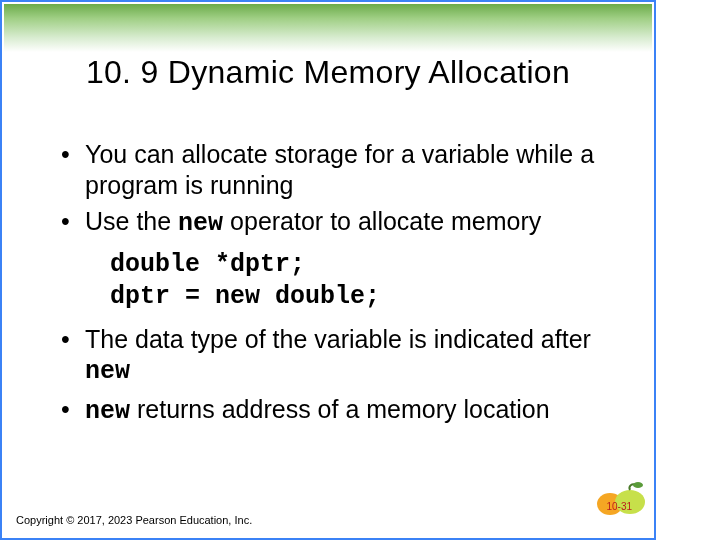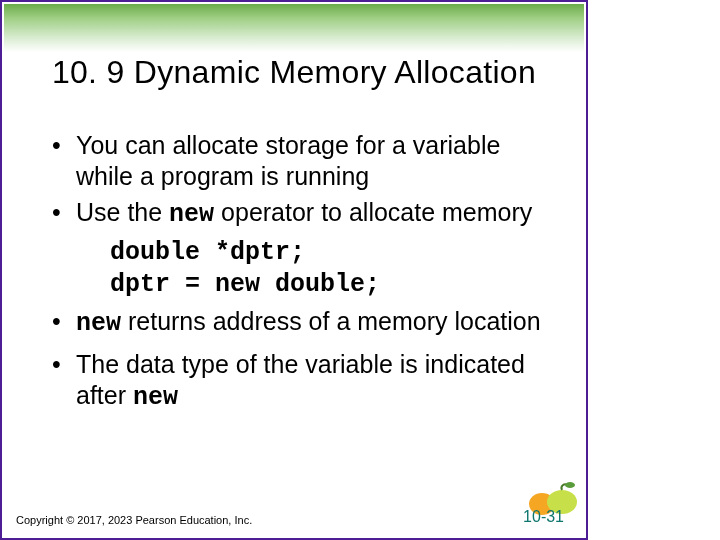--- a/index.html
+++ b/index.html
@@ -6,24 +6,24 @@
     margin: 0;
     padding: 0;
     width: 720px;
     height: 540px;
     overflow: hidden;
     font-family: Arial, Helvetica, sans-serif;
     background: #fff;
   }
   .slide {
     position: relative;
-    width: 588px;
+    width: 656px;
     height: 540px;
     box-sizing: border-box;
-    border: 2px solid #4c1d95;
+    border: 2px solid #3b82f6;
     background: #ffffff;
   }
   .top-band {
     position: absolute;
     left: 2px;
     right: 2px;
     top: 2px;
     height: 48px;
     background: linear-gradient(to bottom, #6bab4a 0%, #a0cf85 30%, #d8ecd0 70%, #ffffff 100%);
   }
@@ -41,21 +41,21 @@
     position: absolute;
     top: 128px;
     left: 46px;
     right: 30px;
     font-size: 25px;
     line-height: 1.22;
     color: #000;
   }
   ul.bullets {
     list-style: none;
-    margin: 0;
+    margin: 9px;
     padding: 0;
   }
   ul.bullets > li {
     position: relative;
     padding-left: 28px;
     margin-bottom: 6px;
   }
   ul.bullets > li::before {
     content: "•";
     position: absolute;
@@ -79,23 +79,23 @@
   .footer {
     position: absolute;
     left: 14px;
     bottom: 12px;
     font-size: 11px;
     color: #000;
   }
   .pagenum {
     position: absolute;
     right: 22px;
-    bottom: 12px;
-    font-size: 16px;
-    color: #0f766e;
+    bottom: 26px;
+    font-size: 10px;
+    color: #b91c1c;
   }
   .fruit {
     position: absolute;
     right: 4px;
     bottom: 22px;
     width: 56px;
     height: 38px;
   }
 </style>
 </head>
@@ -113,25 +113,25 @@
       </li>
       <li>
         <span>Use the </span><span class="mono-inline">new</span><span> operator to allocate memory</span>
       </li>
     </ul>
 
     <div class="code-block"><span>double *dptr;</span>
 <span>dptr = new double;</span></div>
 
     <ul class="bullets">
+      <li style="margin-top:10px;">
+        <span>The data type of the variable is indicated after </span><span class="mono-inline">new</span>
+      </li>
       <li>
         <span class="mono-inline">new</span><span> returns address of a memory location</span>
-      </li>
-      <li style="margin-top:10px;">
-        <span>The data type of the variable is indicated after </span><span class="mono-inline">new</span>
       </li>
     </ul>
   </div>
 
   <svg class="fruit" viewBox="0 0 56 38">
     <ellipse cx="16" cy="26" rx="13" ry="11" fill="#f5a623"></ellipse>
     <ellipse cx="36" cy="24" rx="15" ry="12" fill="#c7e04a"></ellipse>
     <path d="M36 12 C34 8, 38 5, 42 7" stroke="#4a7b2a" stroke-width="2" fill="none"></path>
     <ellipse cx="44" cy="7" rx="5" ry="3" fill="#5a9b3a"></ellipse>
   </svg>

